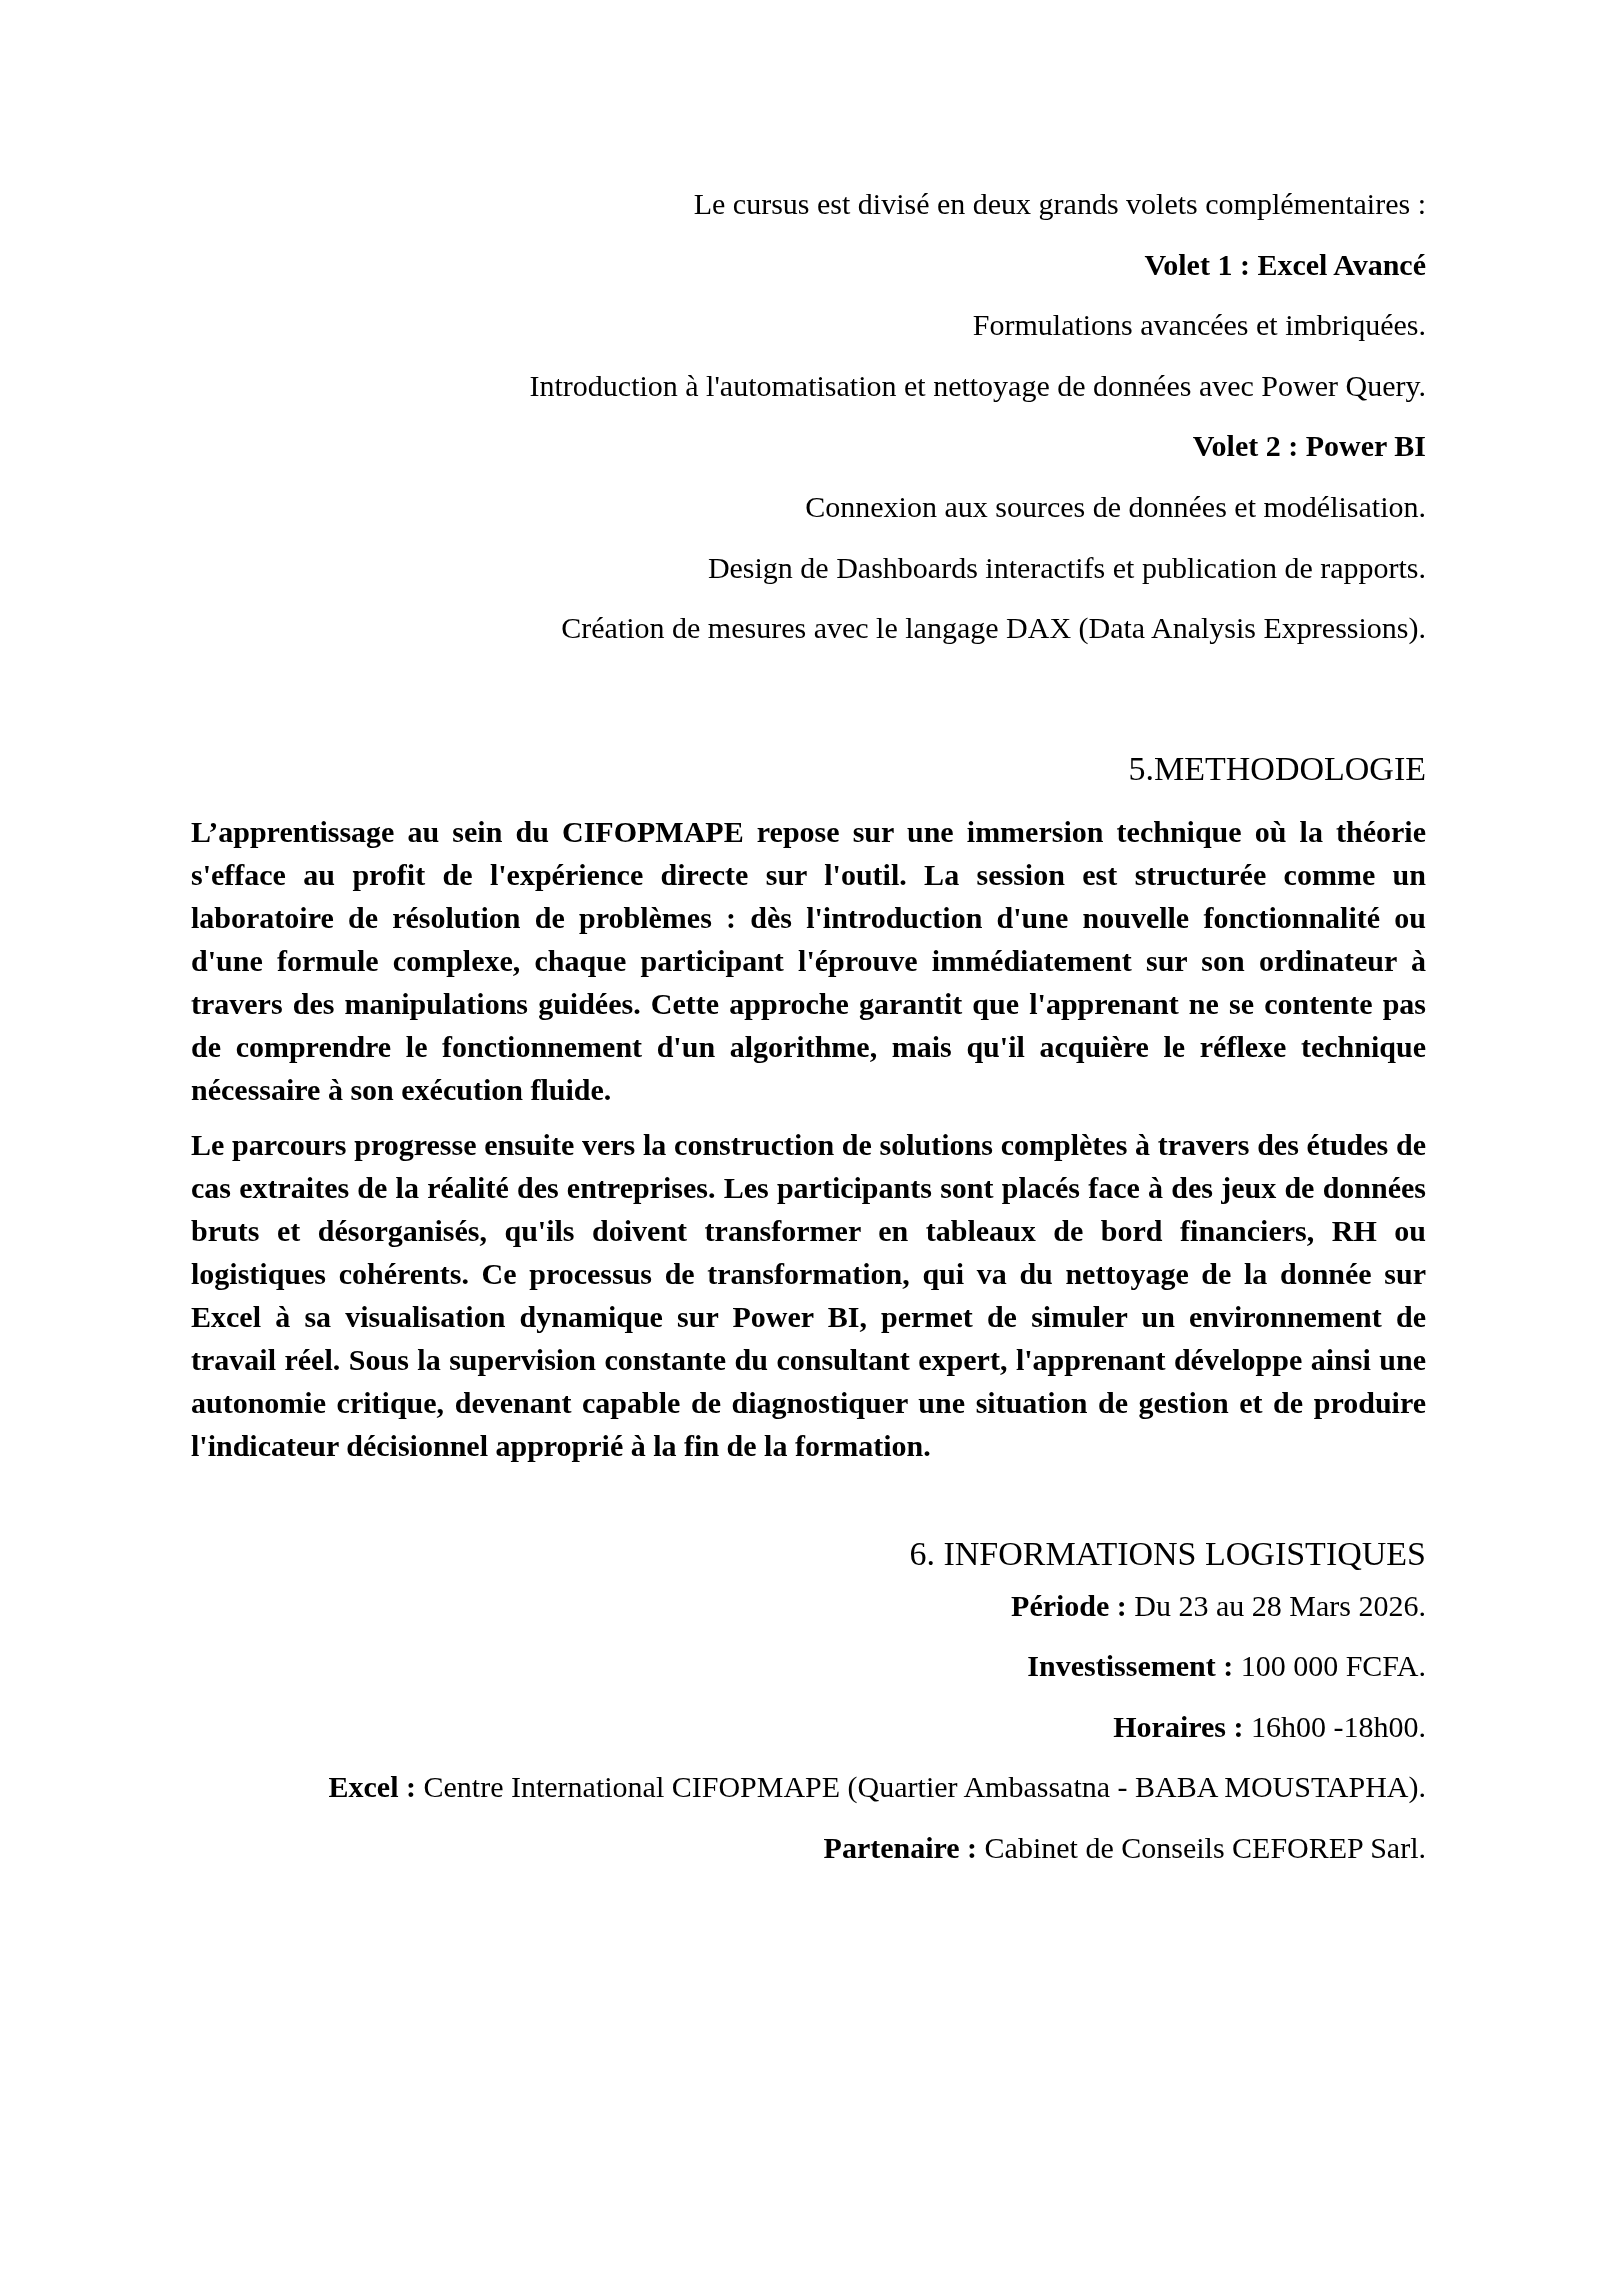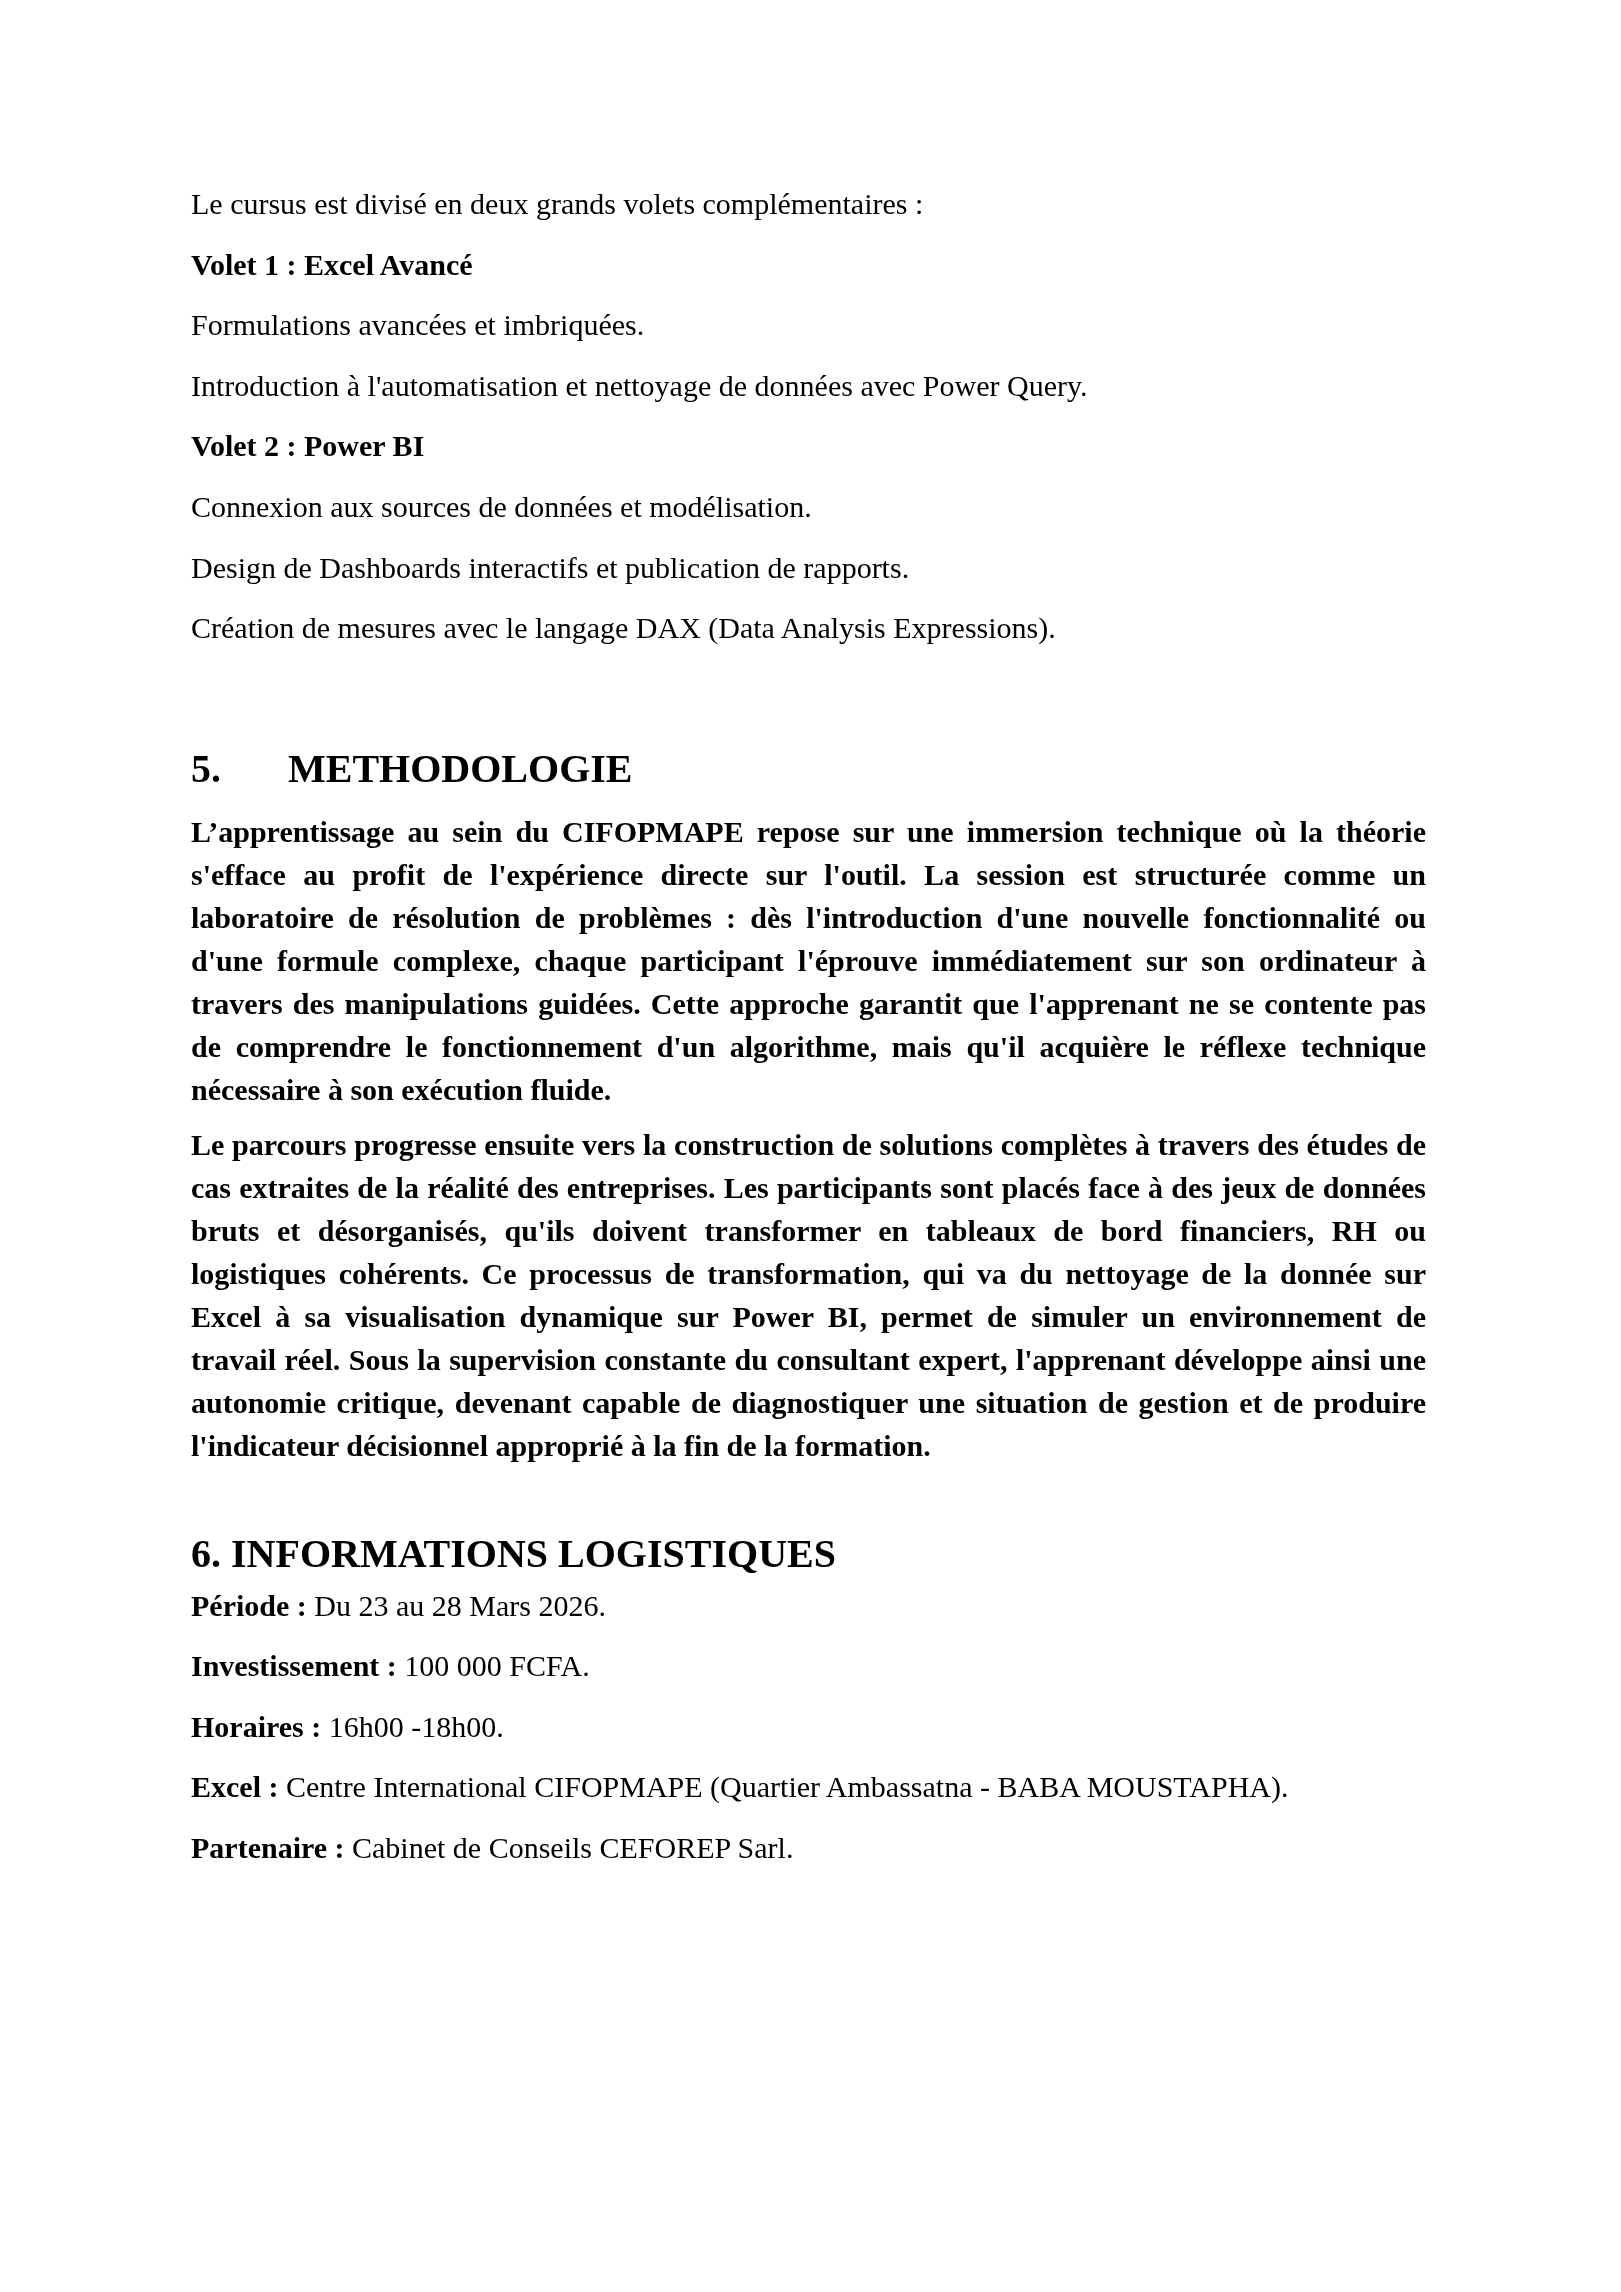--- a/index.html
+++ b/index.html
@@ -13,26 +13,26 @@
     height: 2293px;
     box-sizing: border-box;
     background: #ffffff;
     color: #000000;
     font-family: "Liberation Serif", "DejaVu Serif", serif;
     font-size: 30px;
     line-height: 43px;
     padding: 182px 195px 0 191px;
     overflow: hidden;
   }
-  p, h2 { margin: 0; padding: 0; }
+  p, h2 { margin: 0; padding: 0; text-align: right; }
   .line { margin: 0 0 17.6px 0; }
   .bold { font-weight: bold; }
   .heading {
-    font-weight: bold;
-    font-size: 40px;
+    font-weight: normal;
+    font-size: 34px;
     line-height: 43px;
   }
   .methodology-heading { margin: 98px 0 19.6px 0; }
   .heading-number { display: inline-block; width: 97px; }
   .para {
     text-align: justify;
     margin: 0 0 11.8px 0;
     font-weight: bold;
   }
   .logistics-heading { margin: 65px 0 9px 0; }

